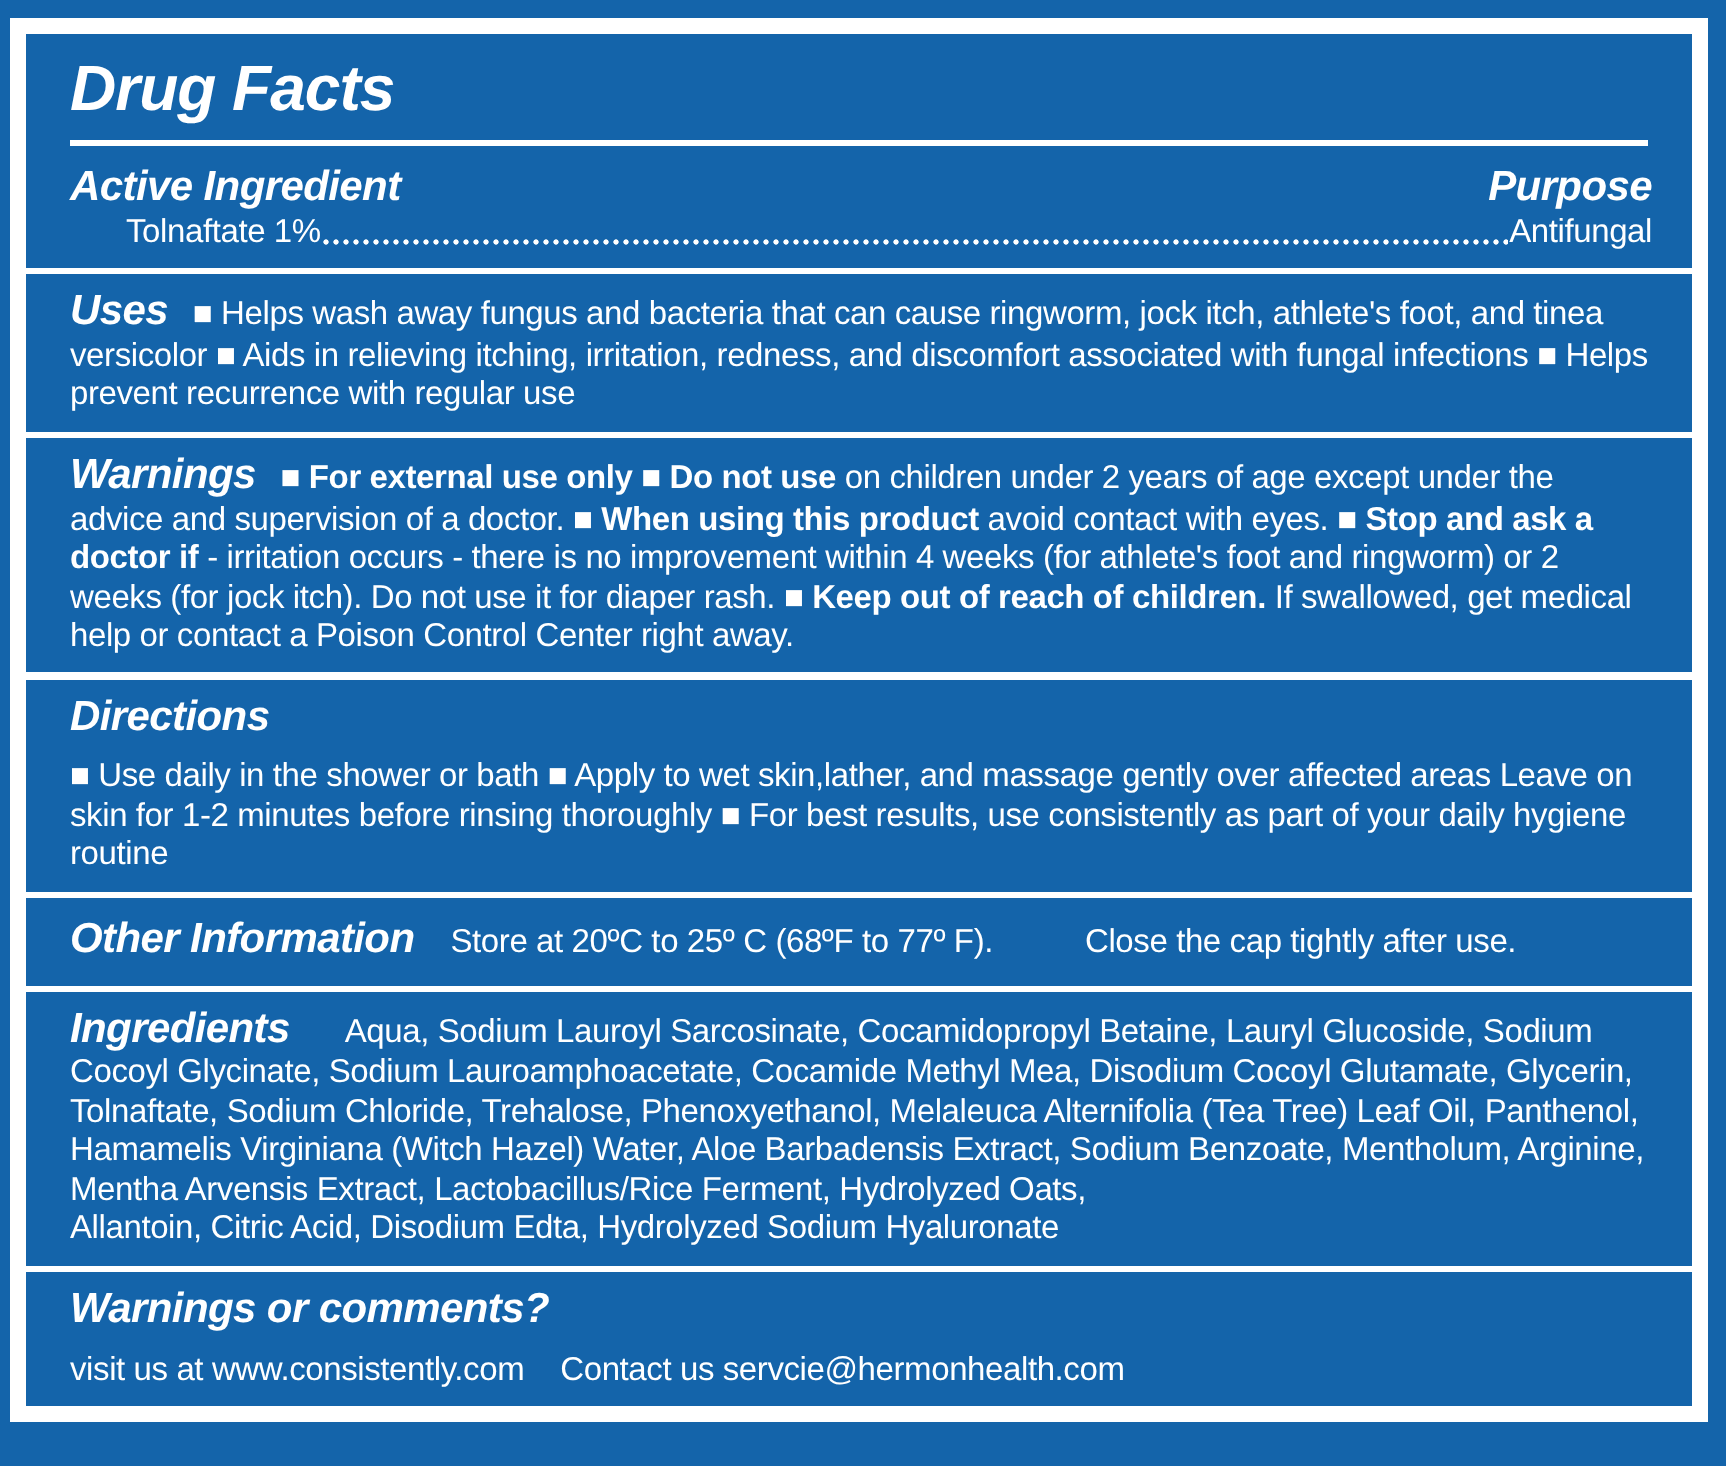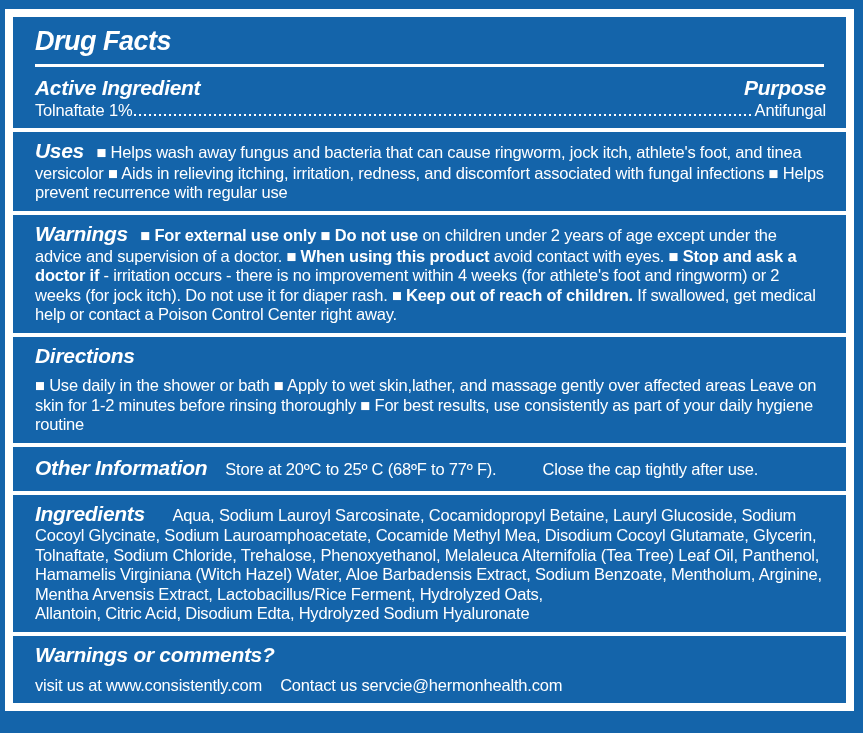--- a/index.html
+++ b/index.html
@@ -26,21 +26,21 @@
   }
   .panel {
     background: #1464aa;
     color: #ffffff;
     padding: 7px 20px 8px 22px;
     font-size: 16.5px;
     line-height: 1.18;
   }
   .panel p { margin: 0; }
   .h1 {
-    font-size: 27px;
+    font-size: 32px;
     font-weight: bold;
     font-style: italic;
     margin: 2px 0 6px 0;
     letter-spacing: -0.5px;
   }
   .h2 {
     font-weight: bold;
     font-style: italic;
     font-size: 21px;
     letter-spacing: -0.3px;
@@ -52,20 +52,21 @@
     margin: 2px 2px 9px 0;
   }
   .ai-row {
     display: flex;
     justify-content: space-between;
     align-items: baseline;
   }
   .leader-row {
     display: flex;
     align-items: flex-end;
+    margin-left: 28px;
   }
   .leader {
     flex: 1;
     align-self: flex-end;
     height: 5px;
     margin: 0 1px 3px 1px;
     background-image: radial-gradient(circle at 2px 3px, #ffffff 1.15px, rgba(255,255,255,0) 1.5px);
     background-size: 5px 5px;
     background-repeat: repeat-x;
   }

